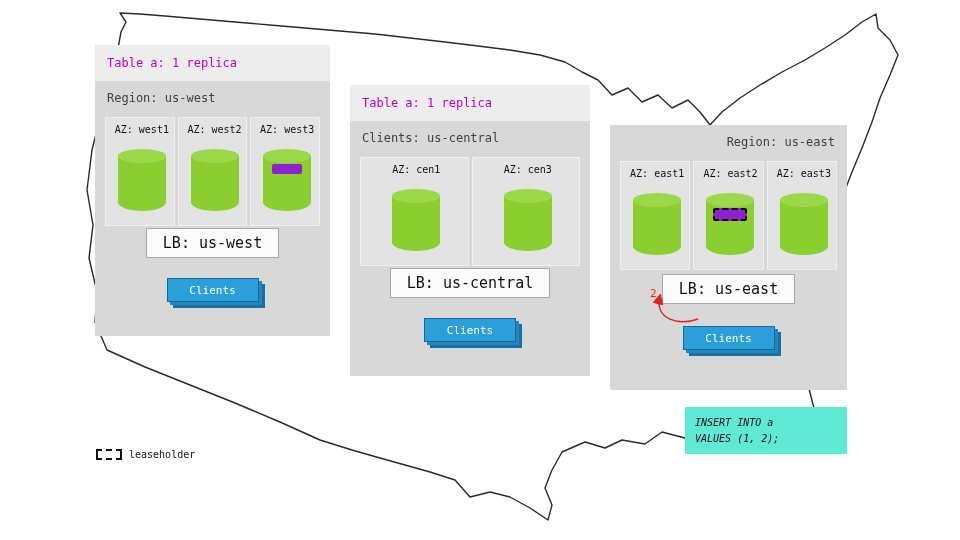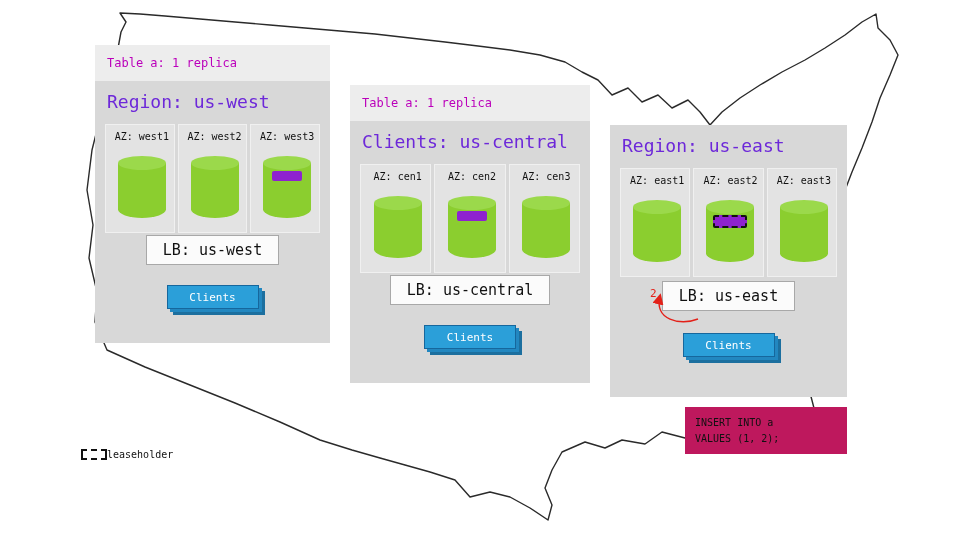--- a/index.html
+++ b/index.html
@@ -18,22 +18,22 @@
     background:var(--panelHeader,#ededed);
     padding:11px 12px;
     font-size:12px;
     color:var(--magenta,#bb00bb);
     white-space:nowrap;
   }
   .panel-body {
     background:var(--panelBody,#d8d8d8);
     padding:0 10px 34px 10px;
   }
-  .panel-body.tall { padding-bottom:40px; }
-  .region-label { font-size:18px; padding:10px 2px 12px 2px; color:#6d28d9; }
+  .panel-body.tall { padding-bottom:40px;text-align:right; }
+  .region-label { font-size:12px; padding:10px 2px 12px 2px; color:#404040; }
   .az-row { display:flex; gap:3px; }
   .az-cell {
     flex:1;
     background:var(--azCell,#e3e3e3);
     border:1px solid #f0f0f0;
     padding:6px 0 14px 4px;
     display:flex; flex-direction:column; align-items:center;
   }
   .az-label { font-size:10px; margin-bottom:10px; white-space:nowrap; }
   .cylinder { position:relative; width:48px; height:62px; margin-top:4px; }
@@ -84,31 +84,32 @@
   .arrow-label {
     position:absolute;
     color:var(--red,#e32119);
     font-size:11px;
     z-index:3;
   }
   .arrow-svg { position:absolute; overflow:visible; z-index:3; }
 
   .sql-box {
     position:absolute;
-    background:#be185d;
+    background:#5eead4;
     padding:8px 10px;
     font-size:10px;
     line-height:1.55;
     white-space:pre;
     z-index:4;
+    font-style:italic;
   }
 
   .legend {
-    position:absolute; left:81px; top:449px;
-    display:flex; align-items:center; gap:0;
+    position:absolute; left:96px; top:449px;
+    display:flex; align-items:center; gap:7px;
   }
   .legend-swatch {
     width:26px; height:11px;
     background:#ffffff;
     border:2px dashed #111;
   }
   .legend-label { font-size:10px; }
 </style>
 </head>
 <body>
@@ -166,28 +167,20 @@
     <div class="region-label">Clients: us-central</div>
     <div class="az-row">
       <div class="az-cell">
         <div class="az-label">AZ: cen1</div>
         <div class="cylinder">
           <div class="cyl-top"></div>
           <div class="cyl-body"></div>
         </div>
       </div>
       <div class="az-cell">
-        <div class="az-label">AZ: cen2</div>
-        <div class="cylinder">
-          <div class="cyl-top"></div>
-          <div class="cyl-body"></div>
-          <div class="replica-mark"></div>
-        </div>
-      </div>
-      <div class="az-cell">
         <div class="az-label">AZ: cen3</div>
         <div class="cylinder">
           <div class="cyl-top"></div>
           <div class="cyl-body"></div>
         </div>
       </div>
     </div>
     <div class="lb-box">LB: us-central</div>
     <div class="clients-btn">Clients</div>
   </div>

